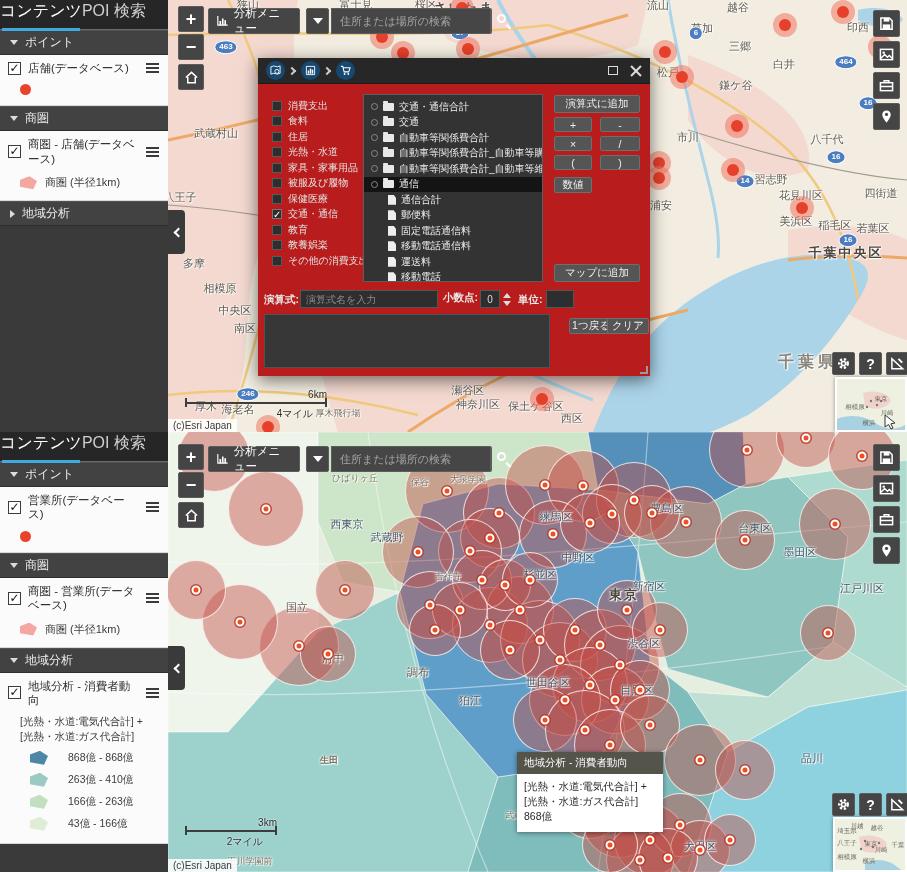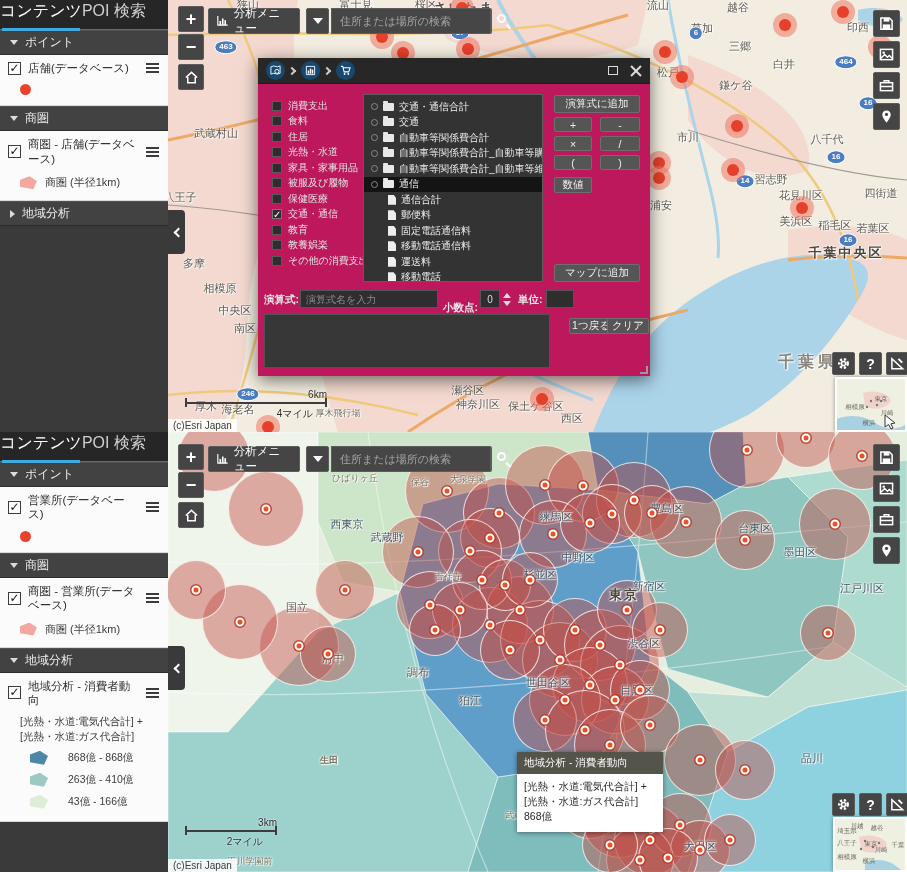--- a/index.html
+++ b/index.html
@@ -65,21 +65,21 @@
 .inset .ilab{position:absolute;transform:translate(-50%,-50%);font-size:6.5px;color:#6d685e;white-space:nowrap;}
 .scalebar{position:absolute;z-index:3;}
 .scalebar .bar{height:2px;background:#3d3d3d;position:relative;}
 .scalebar .bar::before,.scalebar .bar::after{content:"";position:absolute;top:-4px;width:2px;height:9px;background:#3d3d3d;}
 .scalebar .bar::before{left:0;}
 .scalebar .bar::after{right:0;}
 .scale-km{position:absolute;right:0;top:-13px;font-size:10px;color:#2e2e2e;text-shadow:0 0 2px #fff;}
 .scale-mi{position:absolute;right:14px;top:5px;font-size:10px;color:#2e2e2e;text-shadow:0 0 2px #fff;}
 .attrib{position:absolute;left:0;bottom:0;background:rgba(255,255,255,.85);color:#3c3c3c;font-size:10px;padding:1px 5px;z-index:4;}
 
-.dialog{position:absolute;left:258px;top:58px;width:392px;height:318px;background:#be185d;box-shadow:0 4px 16px rgba(0,0,0,.55);z-index:20;color:#e8e8e8;}
+.dialog{position:absolute;left:258px;top:58px;width:392px;height:318px;background:#b91c1c;box-shadow:0 4px 16px rgba(0,0,0,.55);z-index:20;color:#e8e8e8;}
 .dlg-head{height:26px;background:#272727;display:flex;align-items:center;padding:0 8px;border-bottom:1px solid #1c1c1c;}
 .crumb{width:19px;height:19px;border-radius:50%;background:#17486f;display:flex;align-items:center;justify-content:center;flex:none;cursor:pointer;}
 .crumb svg{width:11px;height:11px;}
 .crumb-sep{width:6px;height:6px;border-top:2px solid #c9c9c9;border-right:2px solid #c9c9c9;transform:rotate(45deg);margin:0 6px 0 4px;flex:none;}
 .dlg-controls{margin-left:auto;display:flex;align-items:center;gap:12px;}
 .wmax{width:10px;height:9px;border:1.5px solid #dcdcdc;cursor:pointer;}
 .wclose{position:relative;width:12px;height:12px;cursor:pointer;}
 .wclose::before,.wclose::after{content:"";position:absolute;left:-1px;top:5px;width:14px;height:2px;background:#dcdcdc;}
 .wclose::before{transform:rotate(45deg);}
 .wclose::after{transform:rotate(-45deg);}
@@ -511,21 +511,21 @@
       <div class="dbtn op" style="left:296px;top:78px;width:38px;height:15px">×</div>
       <div class="dbtn op" style="left:342px;top:78px;width:40px;height:15px">/</div>
       <div class="dbtn op" style="left:296px;top:97px;width:38px;height:15px">(</div>
       <div class="dbtn op" style="left:342px;top:97px;width:40px;height:15px">)</div>
       <div class="dbtn" style="left:296px;top:119px;width:38px;height:16px">数値</div>
       <div class="dbtn" style="left:296px;top:206px;width:86px;height:18px">マップに追加</div>
 
       <div class="expr-row">
         <span class="lb" style="left:6px;top:3px">演算式:</span>
         <input class="dinput" style="left: 42px; top: 0px; width: 138px;" placeholder="演算式名を入力">
-        <span class="lb" style="left:185px;top:11px">小数点:</span>
+        <span class="lb" style="left:185px;top:1px">小数点:</span>
         <input class="dinput" style="left: 222px; top: 0px; width: 20px; text-align: center;" value="0">
         <span class="stepper" style="left:243px;top:0">
             <i class="up"></i>
             <i class="dn"></i>
           </span>
         <span class="lb" style="left:260px;top:3px">単位:</span>
         <input class="dinput" style="left: 288px; top: 0px; width: 28px;">
       </div>
       <textarea class="expr-area" style=""></textarea>
       <div class="dbtn" style="left:311px;top:260px;width:44px;height:16px">1つ戻る</div>
@@ -874,20 +874,24 @@
         <div>
             <div class="legend-row">
               <div class="legend-swatch" style="background: rgb(77, 135, 168);"></div>
               <div class="legend-label">868億 - 868億</div>
             </div>
             <div class="legend-row">
               <div class="legend-swatch" style="background: rgb(155, 202, 196);"></div>
               <div class="legend-label">263億 - 410億</div>
             </div>
             <div class="legend-row">
+              <div class="legend-swatch" style="background: rgb(194, 224, 191);"></div>
+              <div class="legend-label">166億 - 263億</div>
+            </div>
+            <div class="legend-row">
               <div class="legend-swatch" style="background: rgb(222, 238, 214);"></div>
               <div class="legend-label">43億 - 166億</div>
             </div>
           </div>
       </div>
     </div>
     <div class="collapse-tab" style="top:214px">
         <span class="chev"></span>
       </div>
   </section>

